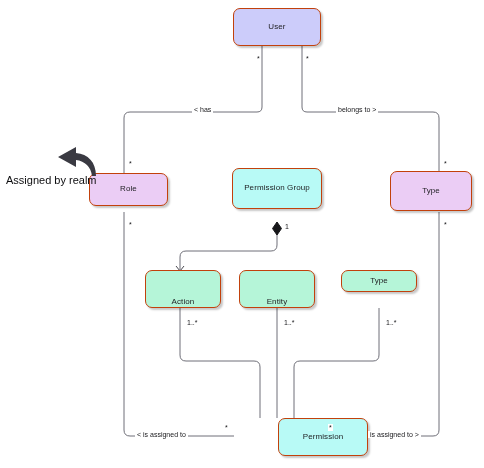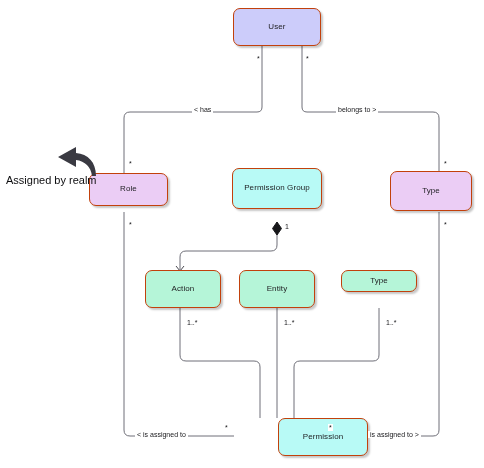--- a/index.html
+++ b/index.html
@@ -127,25 +127,25 @@
   </div>
 
   <div class="node node-permgroup" style="left:232px; top:168px; width:90px; height:41px;">
     <span>Permission Group</span>
   </div>
 
   <div class="node node-group" style="left:390px; top:171px; width:82px; height:40px;">
     <span>Type</span>
   </div>
 
-  <div class="node node-action" style="left:145px; top:270px; width:76px; height:38px;">
+  <div class="node node-action" style="left:145px; top:270px; width:76px; height:38px;align-items:flex-end;">
     <span>Action</span>
   </div>
 
-  <div class="node node-entity" style="left:239px; top:270px; width:76px; height:38px;">
+  <div class="node node-entity" style="left:239px; top:270px; width:76px; height:38px;align-items:flex-end;">
     <span>Entity</span>
   </div>
 
   <div class="node node-type" style="left:341px; top:270px; width:76px; height:22px;">
     <span>Type</span>
   </div>
 
   <div class="node node-permission" style="left:234px; top:418px; width:90px; height:38px;">
     <span>Permission</span>
   </div>

